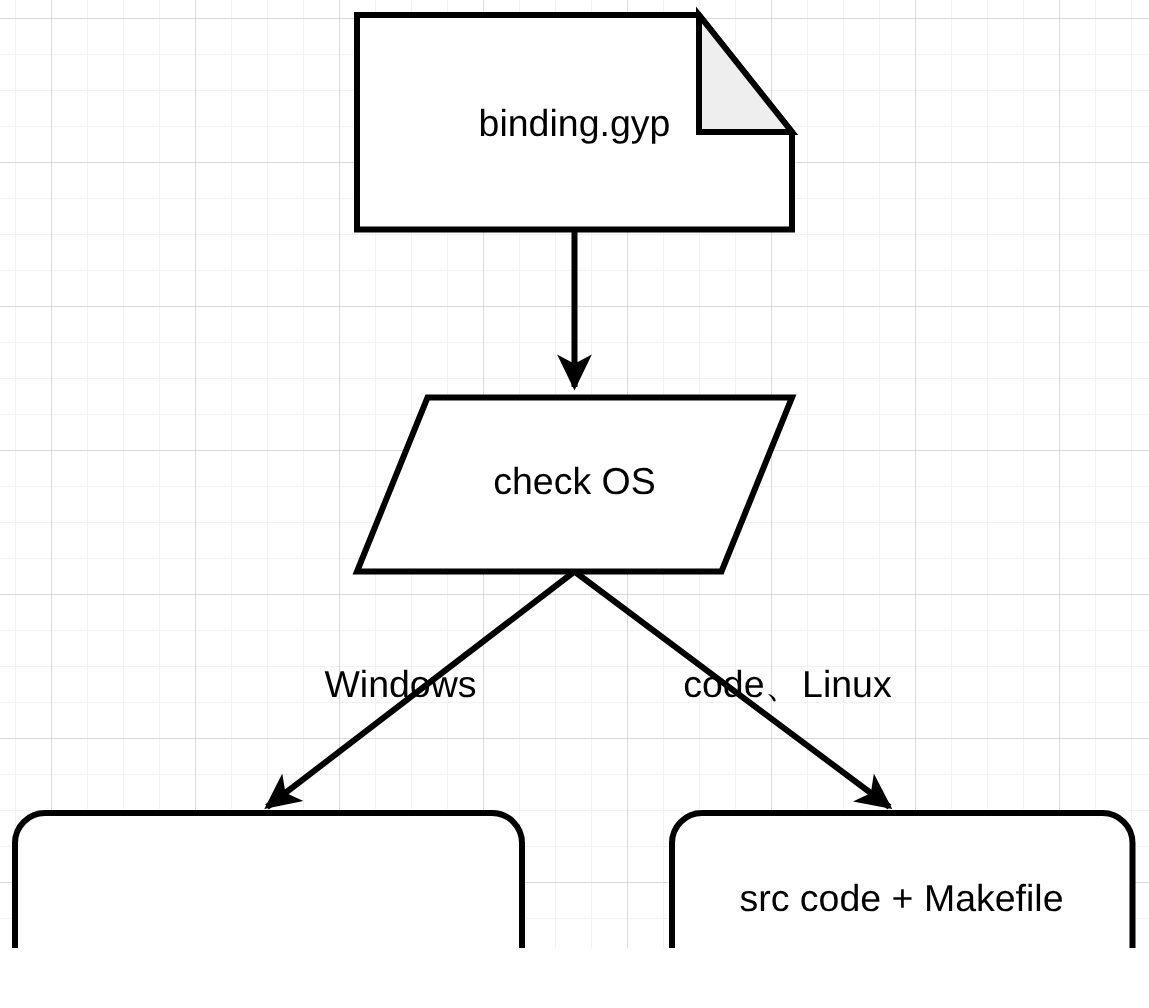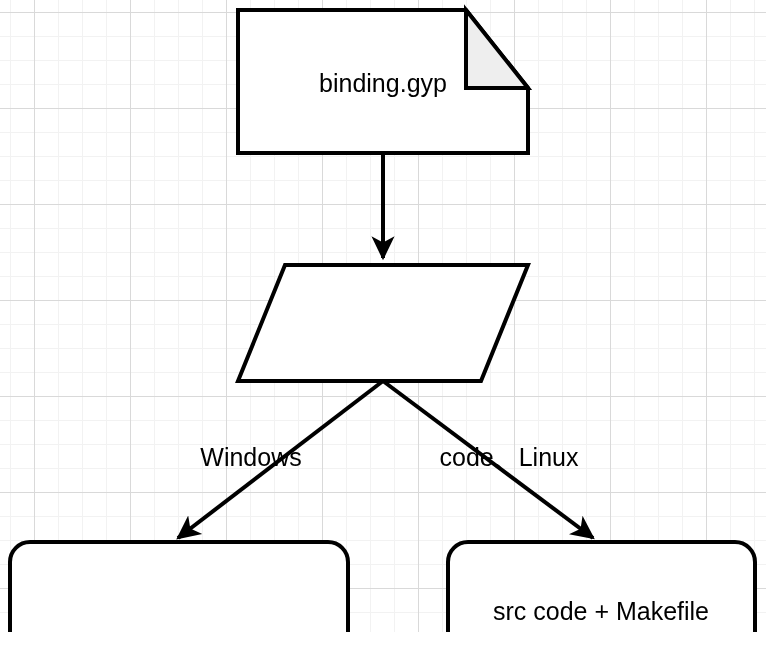--- a/index.html
+++ b/index.html
@@ -48,20 +48,21 @@
     pointer-events: none;
   }
   .edge-label {
     position: absolute;
     color: #000000;
     font-family: "Liberation Sans", sans-serif;
     font-size: 25px;
     line-height: 1;
     white-space: nowrap;
     text-align: center;
+    margin-left: 16px;
   }
   .ctr {
     transform: translate(-50%, -50%);
   }
 </style>
 </head>
 <body>
 
 <div id="canvas">
 
@@ -99,21 +100,22 @@
     </g>
 
     <g>
       <rect x="448" y="542" width="307" height="120" rx="20" ry="20" fill="#ffffff" stroke="#000000" stroke-width="4"></rect>
     </g>
 
   </svg>
 
   <div class="node-label ctr" style="left:383px; top:83px;">binding.gyp</div>
 
+  <div class="node-label ctr" style="left:383px; top:322px;">check OS</div>
 
 
-  <div class="node-label ctr" style="left:601px; top:600px;margin-top:11px;">src code + Makefile</div>
+  <div class="node-label ctr" style="left:601px; top:600px;">src code + Makefile</div>
 
   <div class="edge-label ctr" style="left:251px; top:457px;">Windows</div>
 
   <div class="edge-label ctr" style="left:509px; top:457px;">code、Linux</div>
 
 </div>
 
 </body></html>

